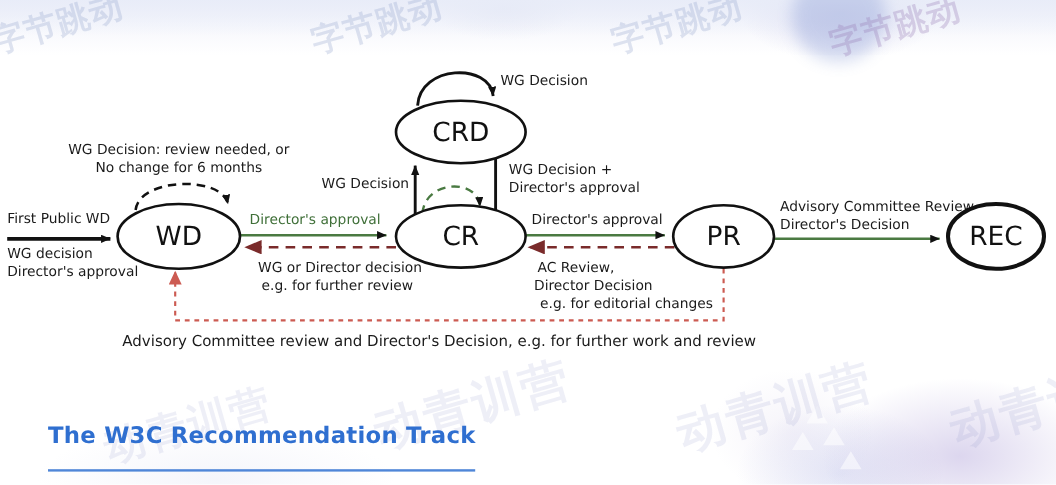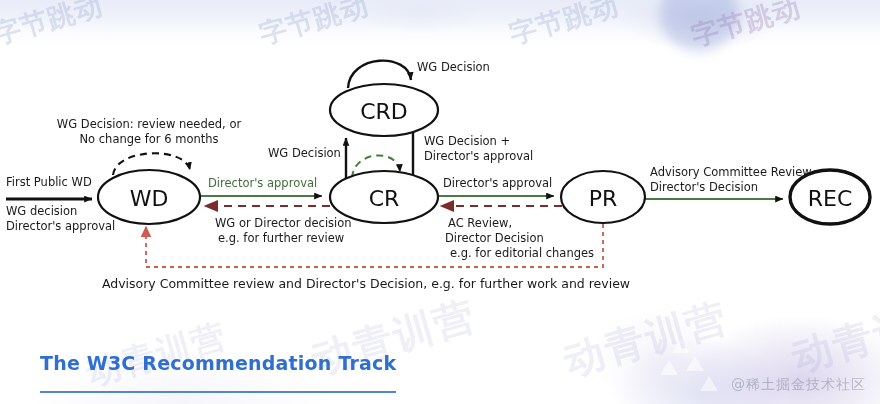--- a/index.html
+++ b/index.html
@@ -270,15 +270,14 @@
     </g>
 
     <g>
       <ellipse cx="830" cy="197" rx="40" ry="27" fill="#ffffff" stroke="#111111" stroke-width="3.4"></ellipse>
       <text class="node-label" x="830" y="198">REC</text>
     </g>
   </svg>
 
   <div class="title">The W3C Recommendation Track</div>
 
-  <div class="corner-wm">@稀土掘金技术社区</div>
 
 </div>
 
 </body></html>

